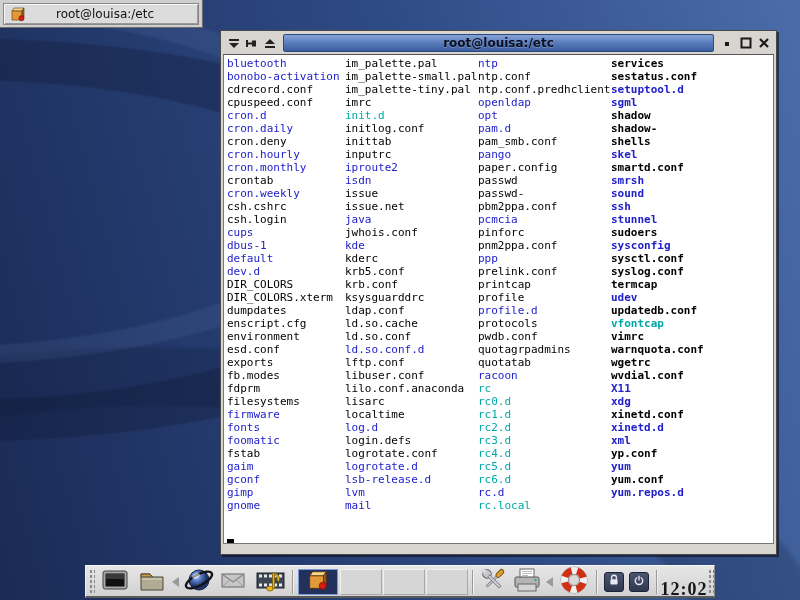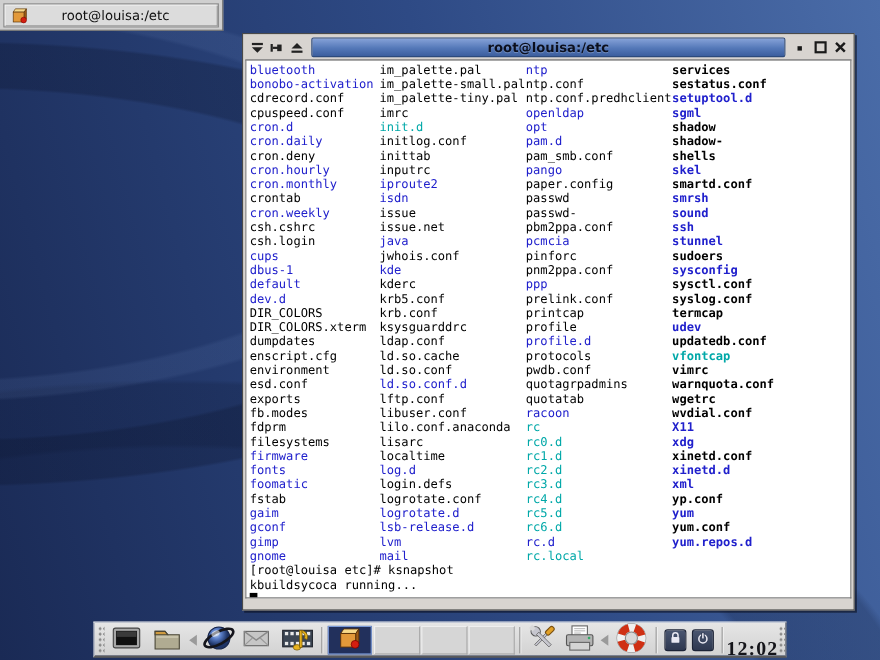--- a/index.html
+++ b/index.html
@@ -132,22 +132,20 @@
             <path d="M2 2 L10 10 M10 2 L2 10" stroke="#1a1a1a" stroke-width="2.2"></path>
           </svg>
       </span>
     </div>
   </div>
   <div id="content">
     <div class="term-col"><div class="tl d">bluetooth</div><div class="tl d">bonobo-activation</div><div class="tl f">cdrecord.conf</div><div class="tl f">cpuspeed.conf</div><div class="tl d">cron.d</div><div class="tl d">cron.daily</div><div class="tl f">cron.deny</div><div class="tl d">cron.hourly</div><div class="tl d">cron.monthly</div><div class="tl f">crontab</div><div class="tl d">cron.weekly</div><div class="tl f">csh.cshrc</div><div class="tl f">csh.login</div><div class="tl d">cups</div><div class="tl d">dbus-1</div><div class="tl d">default</div><div class="tl d">dev.d</div><div class="tl f">DIR_COLORS</div><div class="tl f">DIR_COLORS.xterm</div><div class="tl f">dumpdates</div><div class="tl f">enscript.cfg</div><div class="tl f">environment</div><div class="tl f">esd.conf</div><div class="tl f">exports</div><div class="tl f">fb.modes</div><div class="tl f">fdprm</div><div class="tl f">filesystems</div><div class="tl d">firmware</div><div class="tl d">fonts</div><div class="tl d">foomatic</div><div class="tl f">fstab</div><div class="tl d">gaim</div><div class="tl d">gconf</div><div class="tl d">gimp</div><div class="tl d">gnome</div></div>
     <div class="term-col"><div class="tl f">im_palette.pal</div><div class="tl f">im_palette-small.pal</div><div class="tl f">im_palette-tiny.pal</div><div class="tl f">imrc</div><div class="tl l">init.d</div><div class="tl f">initlog.conf</div><div class="tl f">inittab</div><div class="tl f">inputrc</div><div class="tl d">iproute2</div><div class="tl d">isdn</div><div class="tl f">issue</div><div class="tl f">issue.net</div><div class="tl d">java</div><div class="tl f">jwhois.conf</div><div class="tl d">kde</div><div class="tl f">kderc</div><div class="tl f">krb5.conf</div><div class="tl f">krb.conf</div><div class="tl f">ksysguarddrc</div><div class="tl f">ldap.conf</div><div class="tl f">ld.so.cache</div><div class="tl f">ld.so.conf</div><div class="tl d">ld.so.conf.d</div><div class="tl f">lftp.conf</div><div class="tl f">libuser.conf</div><div class="tl f">lilo.conf.anaconda</div><div class="tl f">lisarc</div><div class="tl f">localtime</div><div class="tl d">log.d</div><div class="tl f">login.defs</div><div class="tl f">logrotate.conf</div><div class="tl d">logrotate.d</div><div class="tl d">lsb-release.d</div><div class="tl d">lvm</div><div class="tl d">mail</div></div>
     <div class="term-col"><div class="tl d">ntp</div><div class="tl f">ntp.conf</div><div class="tl f">ntp.conf.predhclient</div><div class="tl d">openldap</div><div class="tl d">opt</div><div class="tl d">pam.d</div><div class="tl f">pam_smb.conf</div><div class="tl d">pango</div><div class="tl f">paper.config</div><div class="tl f">passwd</div><div class="tl f">passwd-</div><div class="tl f">pbm2ppa.conf</div><div class="tl d">pcmcia</div><div class="tl f">pinforc</div><div class="tl f">pnm2ppa.conf</div><div class="tl d">ppp</div><div class="tl f">prelink.conf</div><div class="tl f">printcap</div><div class="tl f">profile</div><div class="tl d">profile.d</div><div class="tl f">protocols</div><div class="tl f">pwdb.conf</div><div class="tl f">quotagrpadmins</div><div class="tl f">quotatab</div><div class="tl d">racoon</div><div class="tl l">rc</div><div class="tl l">rc0.d</div><div class="tl l">rc1.d</div><div class="tl l">rc2.d</div><div class="tl l">rc3.d</div><div class="tl l">rc4.d</div><div class="tl l">rc5.d</div><div class="tl l">rc6.d</div><div class="tl d">rc.d</div><div class="tl l">rc.local</div></div>
     <div class="term-col"><div class="tl f">services</div><div class="tl f">sestatus.conf</div><div class="tl d">setuptool.d</div><div class="tl d">sgml</div><div class="tl f">shadow</div><div class="tl f">shadow-</div><div class="tl f">shells</div><div class="tl d">skel</div><div class="tl f">smartd.conf</div><div class="tl d">smrsh</div><div class="tl d">sound</div><div class="tl d">ssh</div><div class="tl d">stunnel</div><div class="tl f">sudoers</div><div class="tl d">sysconfig</div><div class="tl f">sysctl.conf</div><div class="tl f">syslog.conf</div><div class="tl f">termcap</div><div class="tl d">udev</div><div class="tl f">updatedb.conf</div><div class="tl l">vfontcap</div><div class="tl f">vimrc</div><div class="tl f">warnquota.conf</div><div class="tl f">wgetrc</div><div class="tl f">wvdial.conf</div><div class="tl d">X11</div><div class="tl d">xdg</div><div class="tl f">xinetd.conf</div><div class="tl d">xinetd.d</div><div class="tl d">xml</div><div class="tl f">yp.conf</div><div class="tl d">yum</div><div class="tl f">yum.conf</div><div class="tl d">yum.repos.d</div></div>
-    <div id="prompt-line">[root@louisa etc]# ksnapshot</div>
-    <div id="output-line">kbuildsycoca running...</div>
     <div id="cursor"></div>
   </div>
 </div>
 
 <div id="bottom-panel">
   <div class="grip" style="left:3px"></div>
 
   <div class="pbtn" style="left:14px">
     <span>
       <svg width="28" height="28" viewBox="0 0 28 28">

